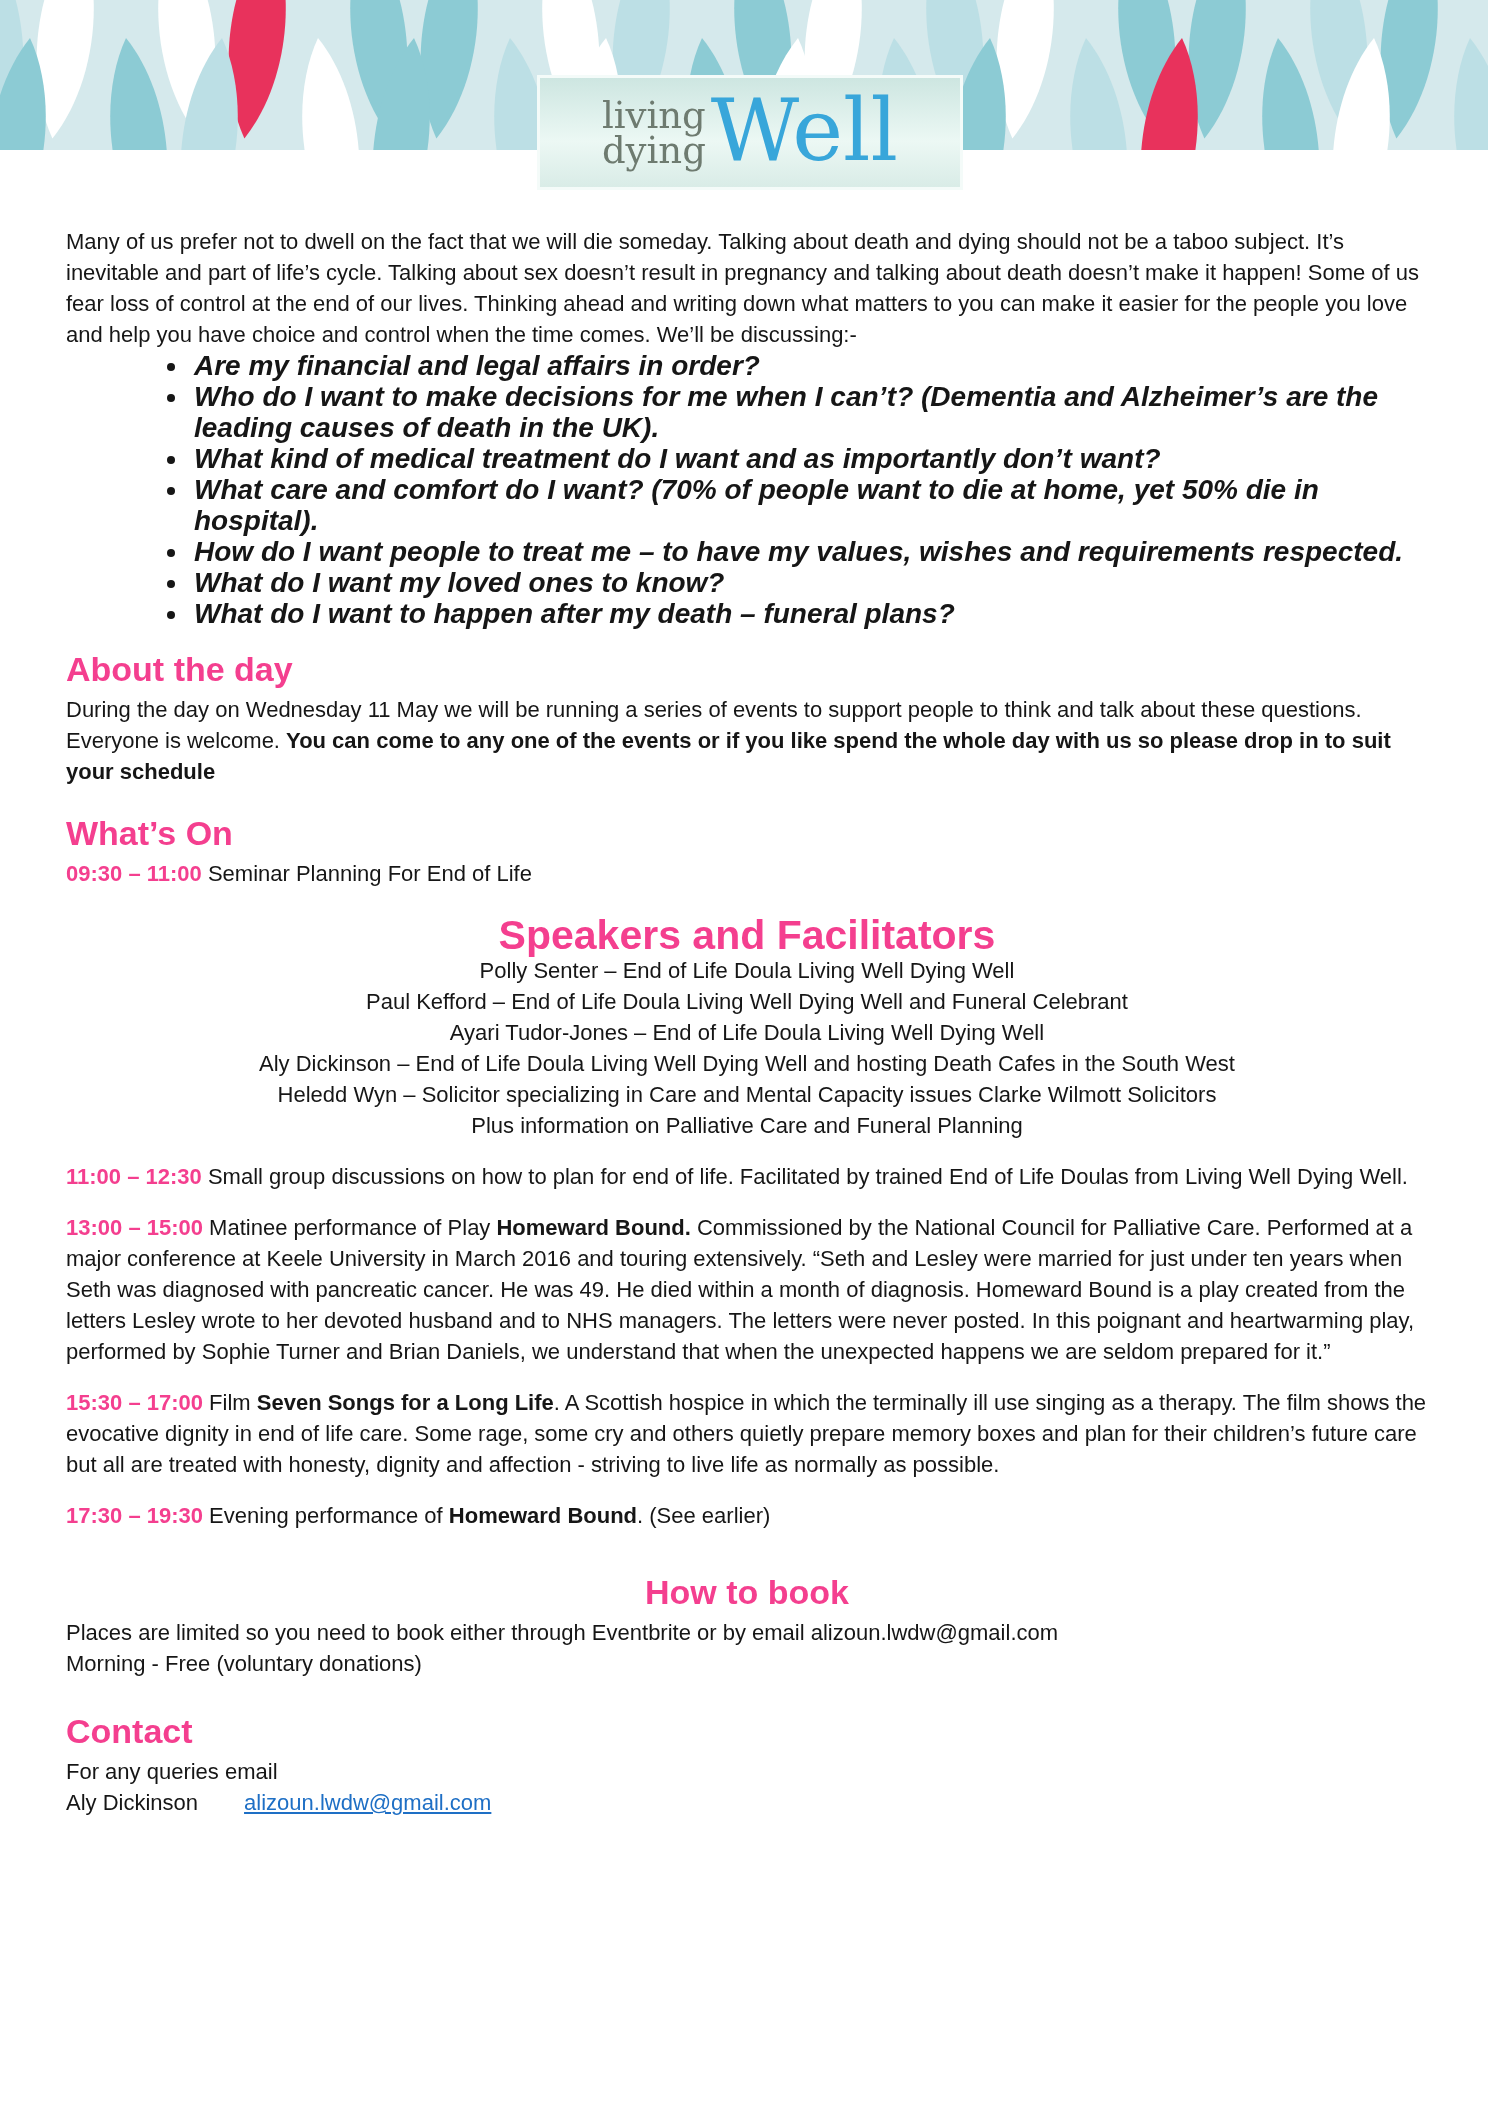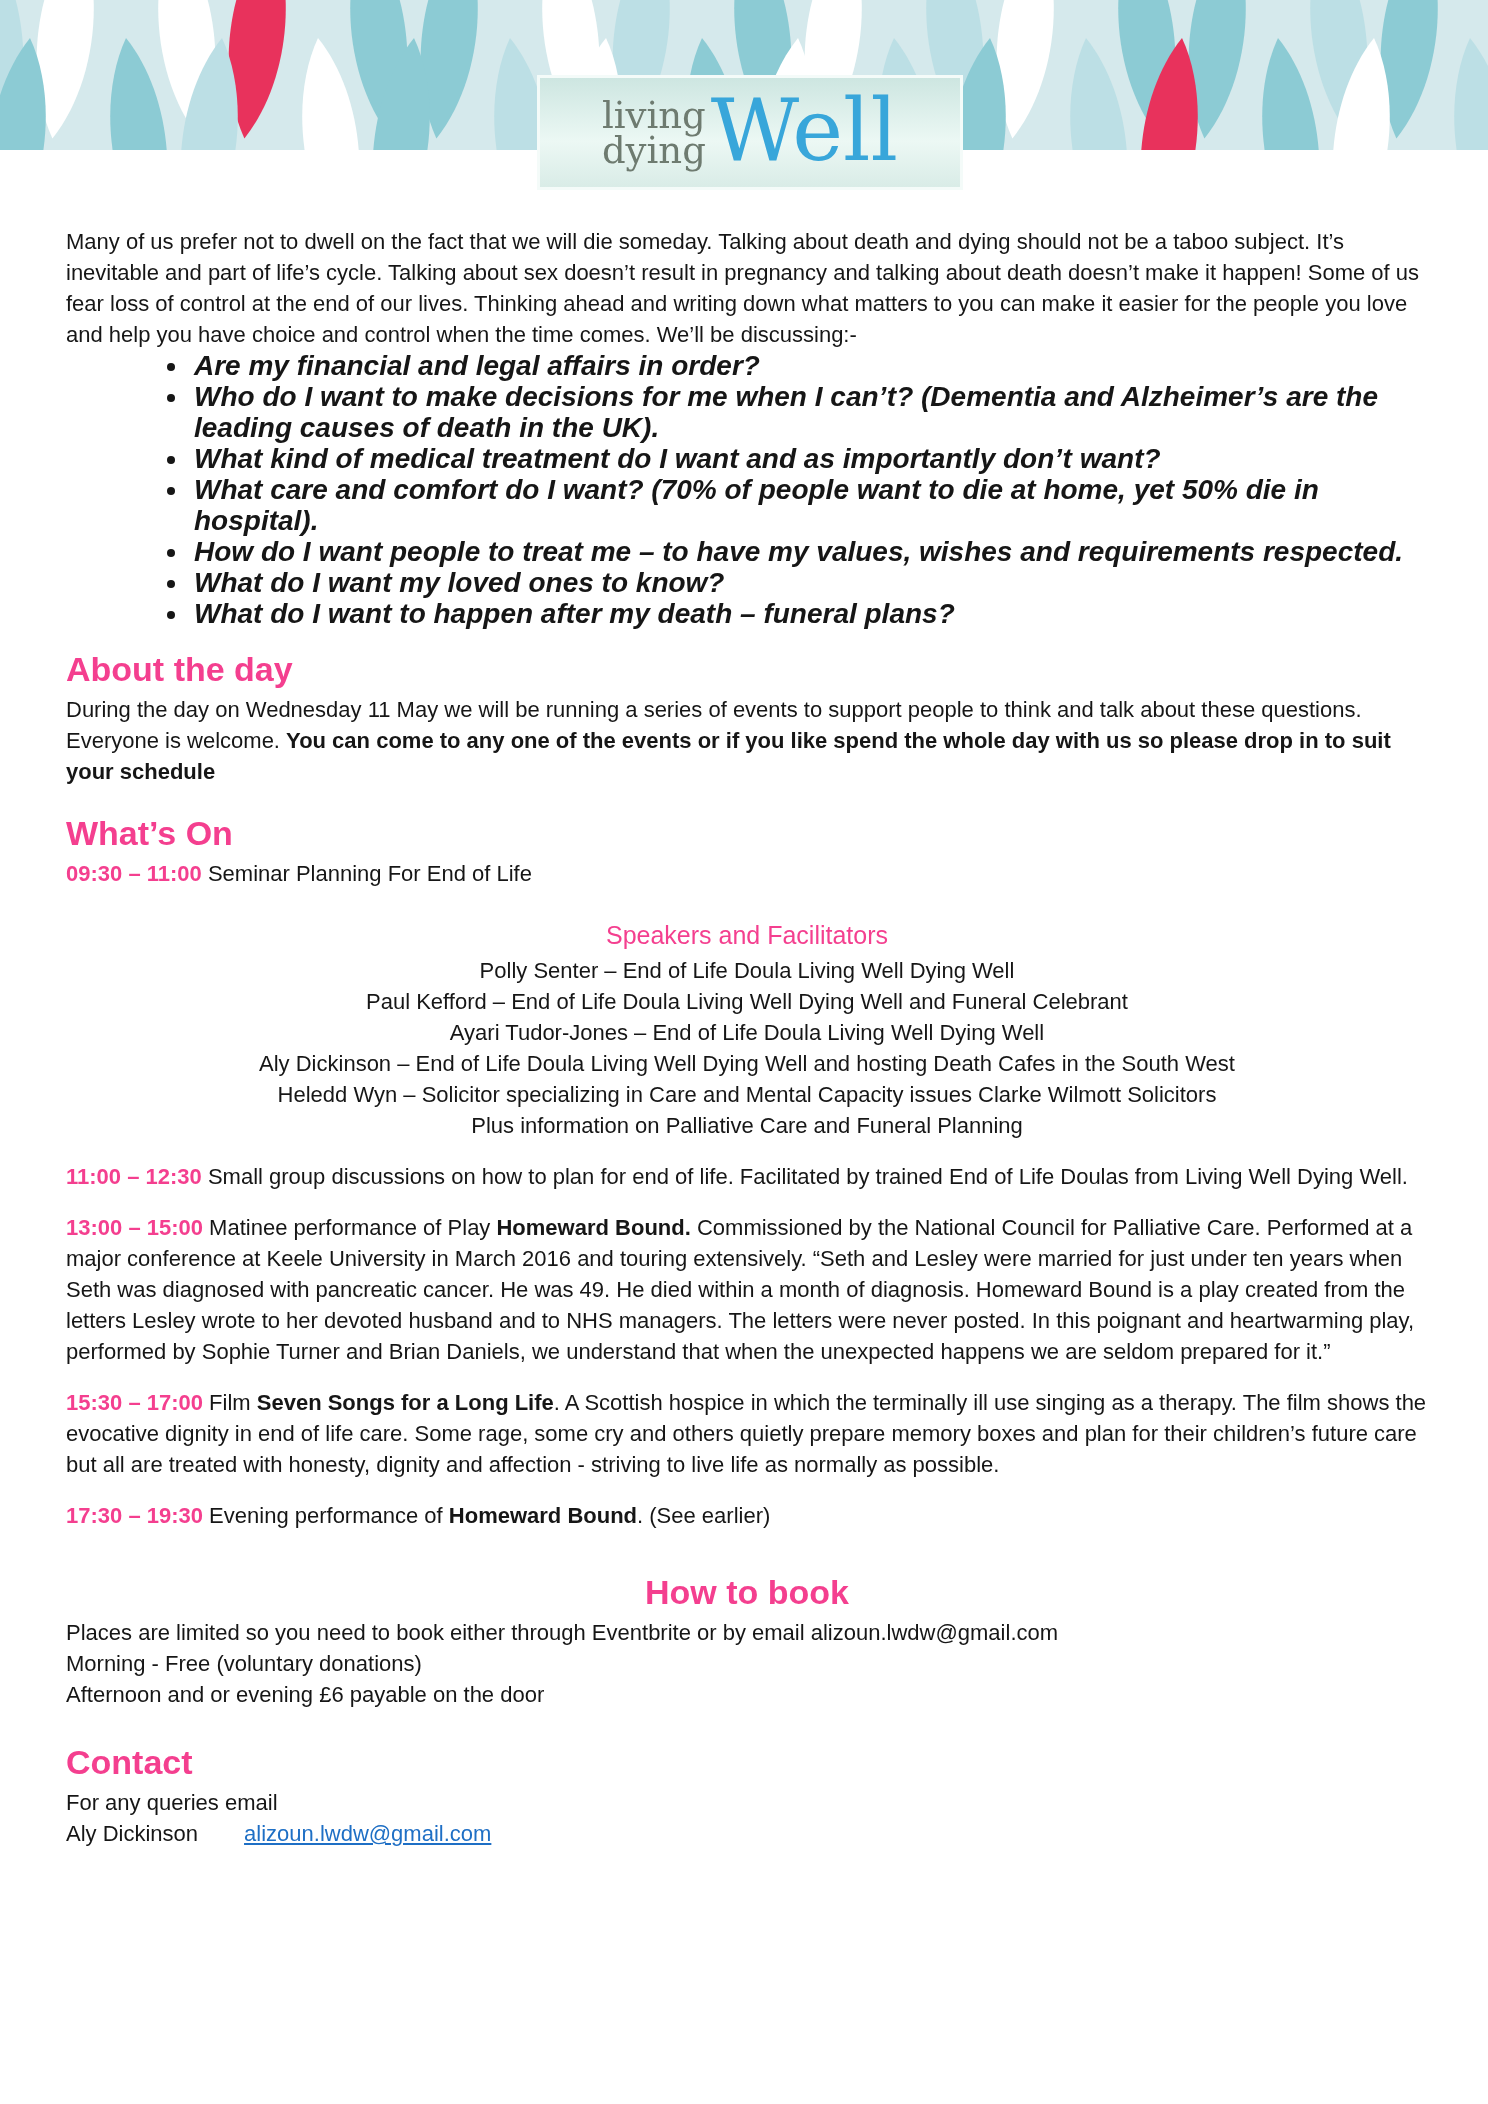--- a/index.html
+++ b/index.html
@@ -35,21 +35,21 @@
     margin:18px 0 3px 0;
   }
   #whatson-h{margin-top:24px;}
   #booking-h{margin-top:39px;text-align:center;}
   #contact-h{margin-top:30px;}
   .time{color:#f43f8f;font-weight:bold;}
   .b{font-weight:bold;}
   .bi{font-weight:bold;}
   .speakers{margin-top:26px;text-align:center;font-size:22px;line-height:31px;}
   .speakers h3{
-    color:#f43f8f;font-size:25px;line-height:40px;font-weight:normal;margin:0;
+    color:#f43f8f;font-size:41px;line-height:40px;font-weight:bold;margin:0;
   }
   .para{margin-top:20px;}
   .email{color:#1e6fc5;text-decoration:underline;}
   .contact-row a{margin-left:46px;text-align:center;}
 </style>
 </head>
 <body>
 
 <header class="hero">
   <svg id="pattern-svg" width="1488" height="150" viewBox="0 0 1488 150" preserveAspectRatio="none">
@@ -132,19 +132,18 @@
 
   <p class="body-text para"><span class="time">13:00 – 15:00</span><span> Matinee performance of Play </span><span class="bi">Homeward Bound.</span><span> Commissioned by the National Council for Palliative Care. Performed at a major conference at Keele University in March 2016 and touring extensively. “Seth and Lesley were married for just under ten years when Seth was diagnosed with pancreatic cancer. He was 49. He died within a month of diagnosis. Homeward Bound is a play created from the letters Lesley wrote to her devoted husband and to NHS managers. The letters were never posted. In this poignant and heartwarming play, performed by Sophie Turner and Brian Daniels, we understand that when the unexpected happens we are seldom prepared for it.”</span></p>
 
   <p class="body-text para"><span class="time">15:30 – 17:00</span><span> Film </span><span class="bi">Seven Songs for a Long Life</span><span>. A Scottish hospice in which the terminally ill use singing as a therapy. The film shows the evocative dignity in end of life care. Some rage, some cry and others quietly prepare memory boxes and plan for their children’s future care but all are treated with honesty, dignity and affection - striving to live life as normally as possible.</span></p>
 
   <p class="body-text para"><span class="time">17:30 – 19:30</span><span> Evening performance of </span><span class="bi">Homeward Bound</span><span>.  (See earlier)</span></p>
 
   <h2 id="booking-h">How to book</h2>
   <div class="body-text">Places are limited so you need to book either through Eventbrite or by email alizoun.lwdw@gmail.com</div>
   <div class="body-text">Morning - Free (voluntary donations)</div>
-  <div class="body-text">Afternoon and or evening £6 payable on the door</div>
 
   <h2 id="contact-h">Contact</h2>
   <div class="body-text">For any queries email</div>
   <div class="body-text contact-row"><span>Aly Dickinson</span><a class="email" href="#">alizoun.lwdw@gmail.com</a></div>
 
 </main>
 
 </body></html>

